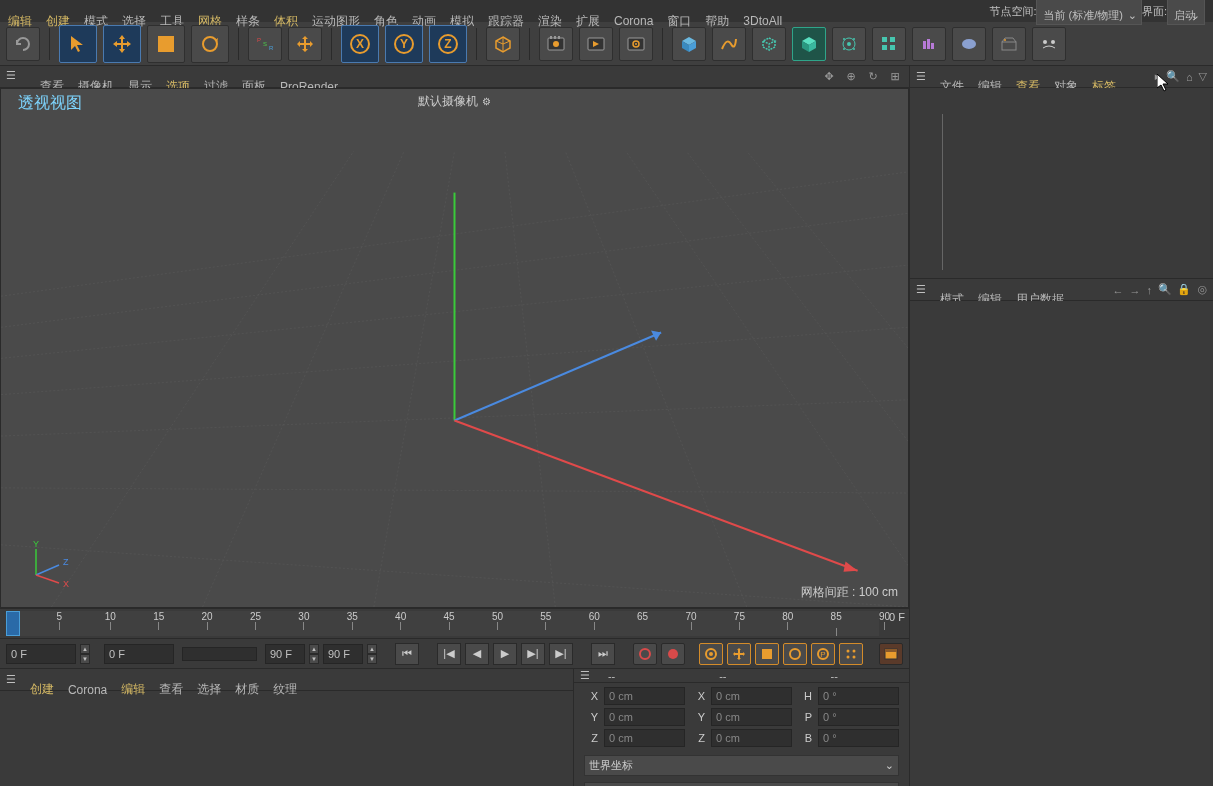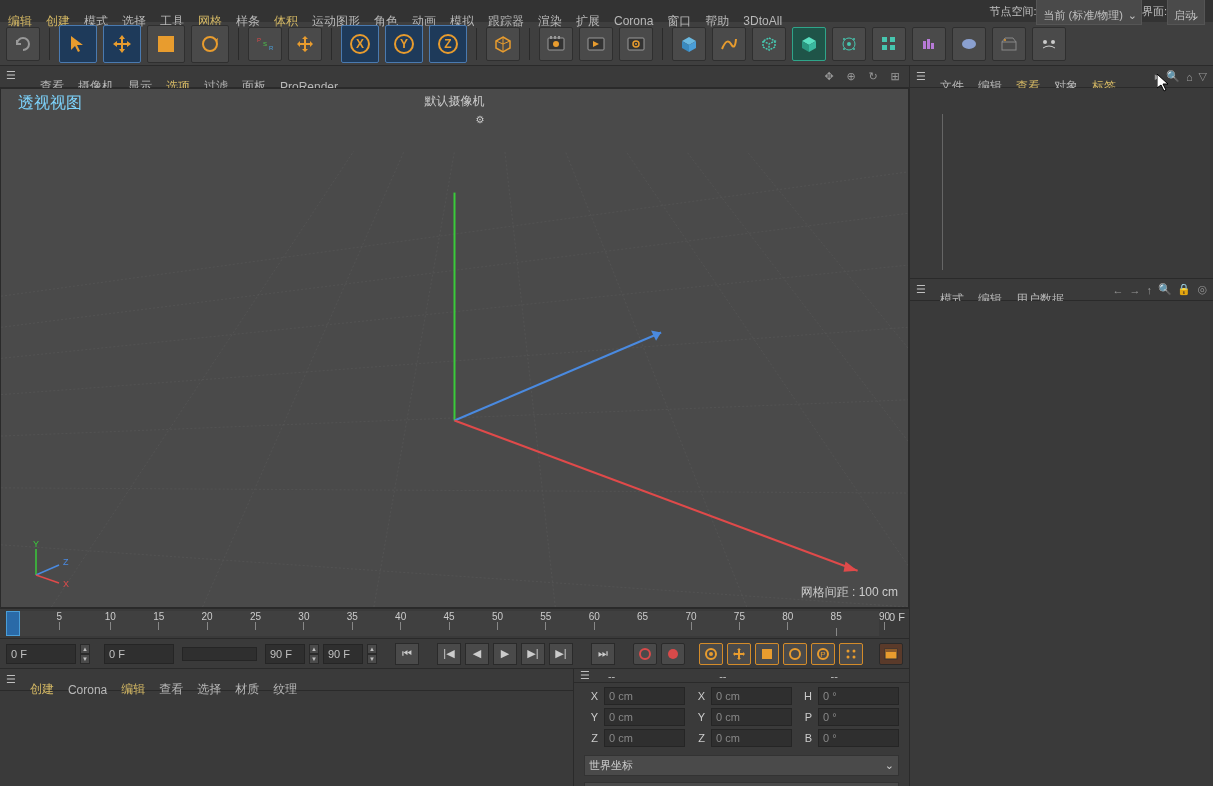--- a/index.html
+++ b/index.html
@@ -29,21 +29,21 @@
   
   
   .vp-menu { background: #3a3a3a; height: 22px; display: flex; align-items: center; padding: 0 6px; gap: 14px; border-bottom: 1px solid #2a2a2a; }
   .vp-small-icon{width:16px;height:16px;margin-right: 4px;}
   .vp-right-icons{margin-left:auto;display:flex;gap:6px;}
   .vp-right-icons span{width:16px;height:16px;display:inline-flex;align-items:center;justify-content:center;color:#999;cursor:pointer;}
   
   
   .viewport { flex: 1; background: #4a4a4a; position: relative; overflow: hidden; border: 1px solid #2a2a2a;}
   .vp-label { position: absolute; top: 4px; left: 6px; font-size: 16px; color: #7dd3fc; margin-left: 11px; }
-  .vp-camera { position: absolute; top: 4px; left: 50%; transform: translateX(-50%); font-size: 12px; color: #ccc; display:flex;align-items:flex-end;gap:4px;flex-direction:column;}
+  .vp-camera { position: absolute; top: 4px; left: 50%; transform: translateX(-50%); font-size: 12px; color: #ccc; display:flex;align-items:center;gap:4px;}
   .grid-info { position: absolute; bottom: 6px; right: 10px; color: #ccc; font-size: 12px;}
   .axis-gizmo { position: absolute; bottom: 20px; left: 20px; width: 50px; height: 50px; }
   
   
   .timeline { height: 30px; background: #3a3a3a; border-top: 1px solid #2a2a2a; position: relative; padding: 2px 30px 2px 8px;}
   .tl-ruler { height: 100%; position: relative; background: #404040;}
   .tl-marker { position: absolute; top: 0; bottom: 0; display: flex; flex-direction: column; align-items: center; }
   .tl-marker-num { font-size: 10px; color: #ccc; }
   .tl-tick { width: 1px; height: 8px; background: #888; }
   .tl-end { position:absolute; top:2px; right:4px; font-size:11px; color:#ccc;}

